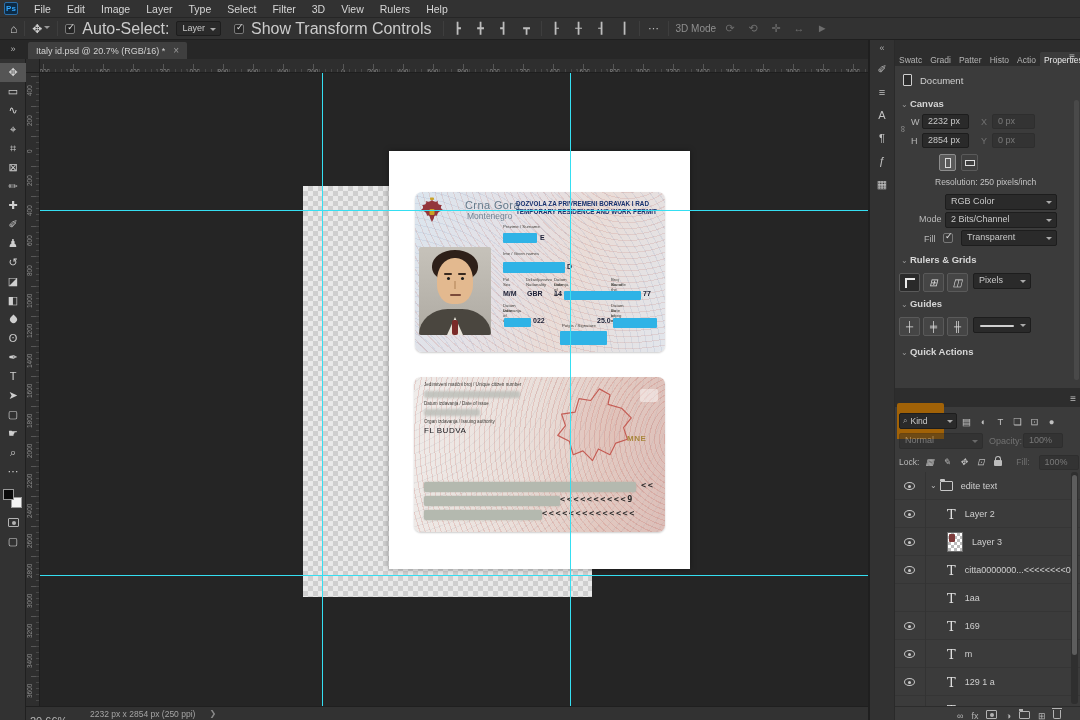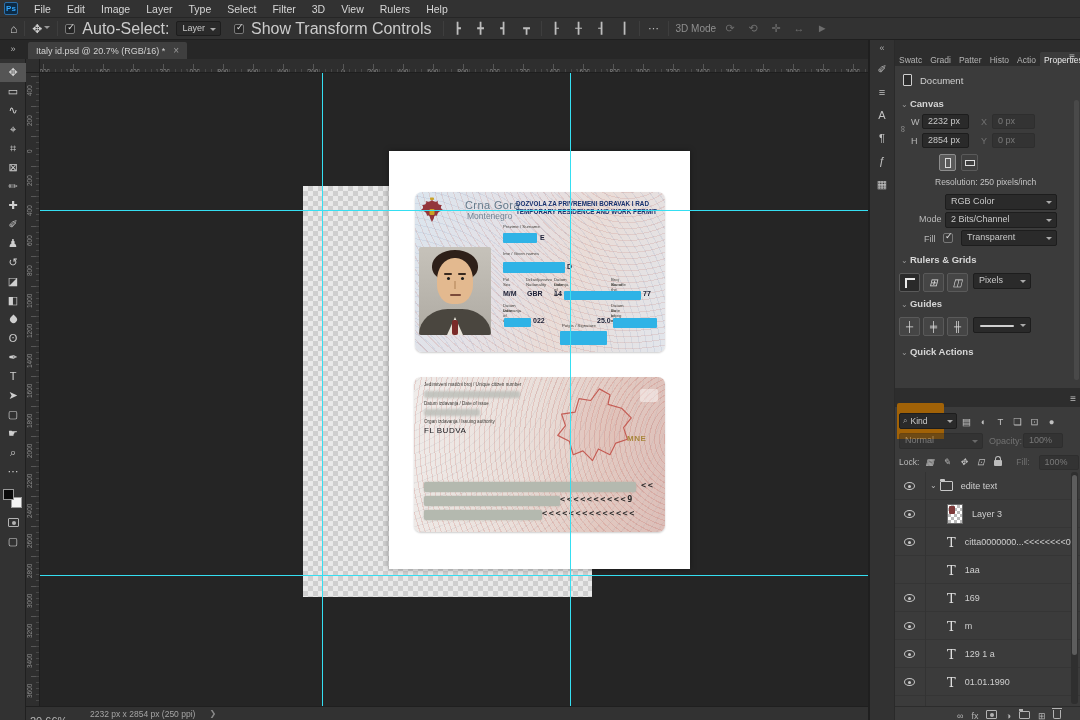--- a/index.html
+++ b/index.html
@@ -646,20 +646,26 @@
     </div>
     <div class="layers-list">
 
         <div class="layer-row group">
           <span class="eye-cell"><i class="icon-eye"></i></span>
           <span class="twisty">⌄</span>
           <span class="thumb"></span>
           <span class="lname">edite text</span>
         </div>
 
+        <div class="layer-row text">
+          <span class="eye-cell"><i class="icon-eye"></i></span>
+
+          <span class="thumb"></span>
+          <span class="lname">Layer 2</span>
+        </div>
 
         <div class="layer-row image">
           <span class="eye-cell"><i class="icon-eye"></i></span>
 
           <span class="thumb"></span>
           <span class="lname">Layer 3</span>
         </div>
 
         <div class="layer-row text">
           <span class="eye-cell"><i class="icon-eye"></i></span>

